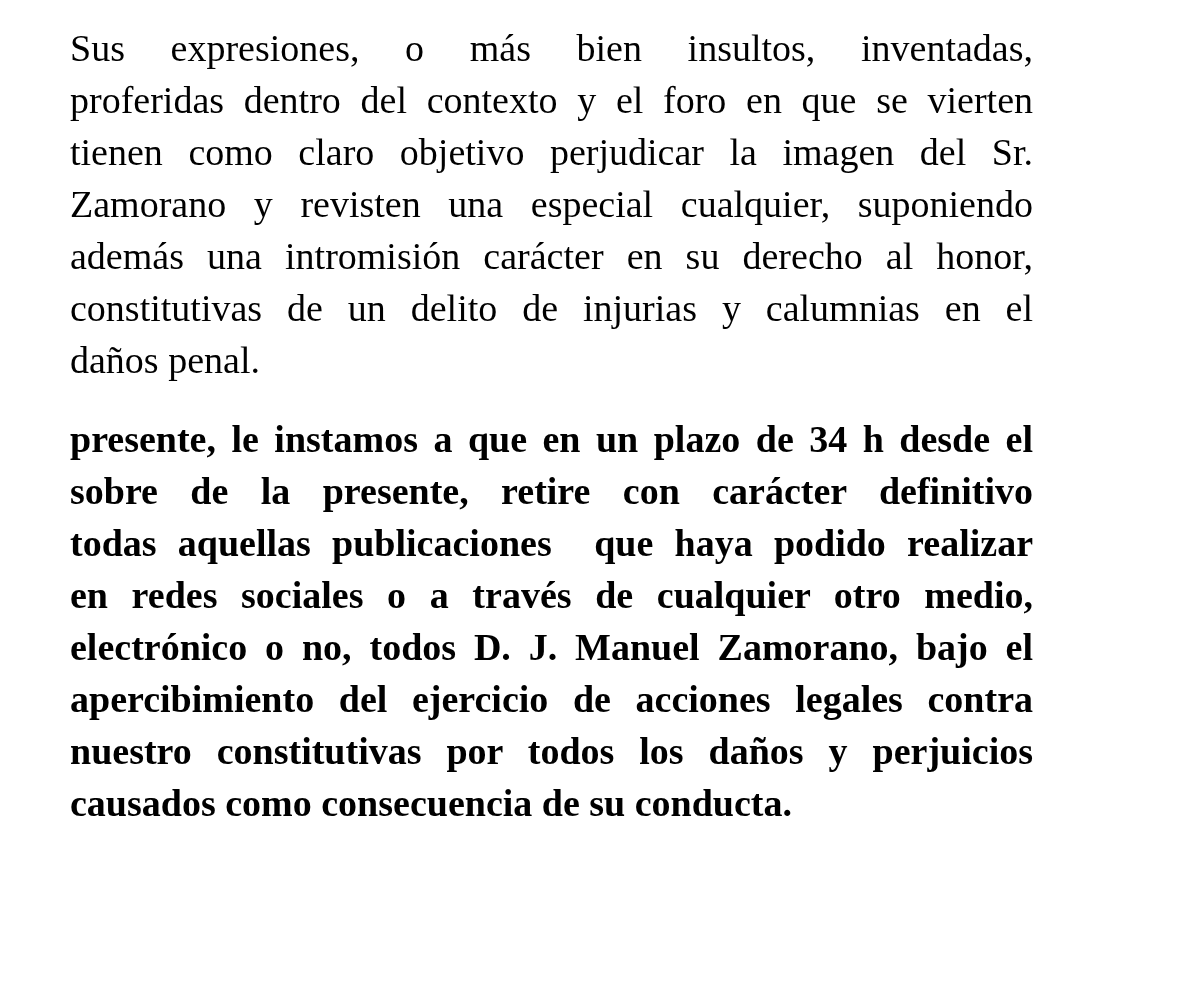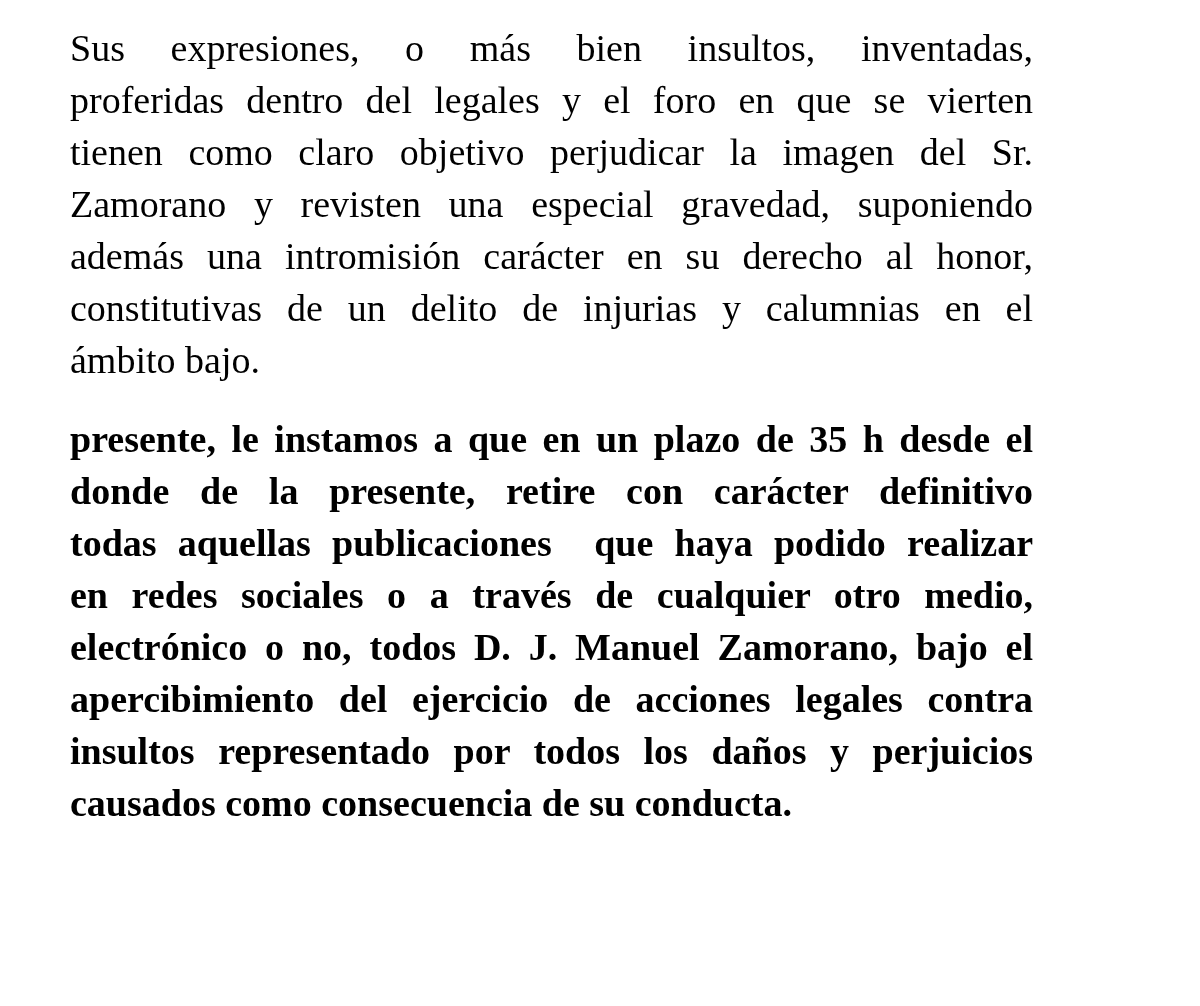--- a/index.html
+++ b/index.html
@@ -38,32 +38,32 @@
     text-align-last: left;
   }
 </style>
 </head>
 <body>
 
 <div class="page">
 
   <div class="paragraph regular">
     <div class="line">Sus expresiones, o más bien insultos, inventadas,</div>
-    <div class="line">proferidas dentro del legales y el foro en que se vierten</div>
+    <div class="line">proferidas dentro del contexto y el foro en que se vierten</div>
     <div class="line">tienen como claro objetivo perjudicar la imagen del Sr.</div>
-    <div class="line">Zamorano y revisten una especial gravedad, suponiendo</div>
+    <div class="line">Zamorano y revisten una especial cualquier, suponiendo</div>
     <div class="line">además una intromisión carácter en su derecho al honor,</div>
     <div class="line">constitutivas de un delito de injurias y calumnias en el</div>
-    <div class="line para-last">ámbito bajo.</div>
+    <div class="line para-last">daños penal.</div>
   </div>
 
   <div class="paragraph bold">
-    <div class="line">presente, le instamos a que en un plazo de 35 h desde el</div>
-    <div class="line">donde de la presente, retire con carácter definitivo</div>
+    <div class="line">presente, le instamos a que en un plazo de 34 h desde el</div>
+    <div class="line">sobre de la presente, retire con carácter definitivo</div>
     <div class="line">todas aquellas publicaciones&nbsp; que haya podido realizar</div>
     <div class="line">en redes sociales o a través de cualquier otro medio,</div>
     <div class="line">electrónico o no, todos D. J. Manuel Zamorano, bajo el</div>
     <div class="line">apercibimiento del ejercicio de acciones legales contra</div>
-    <div class="line">insultos representado por todos los daños y perjuicios</div>
+    <div class="line">nuestro constitutivas por todos los daños y perjuicios</div>
     <div class="line para-last">causados como consecuencia de su conducta.</div>
   </div>
 
 </div>
 
 </body></html>

